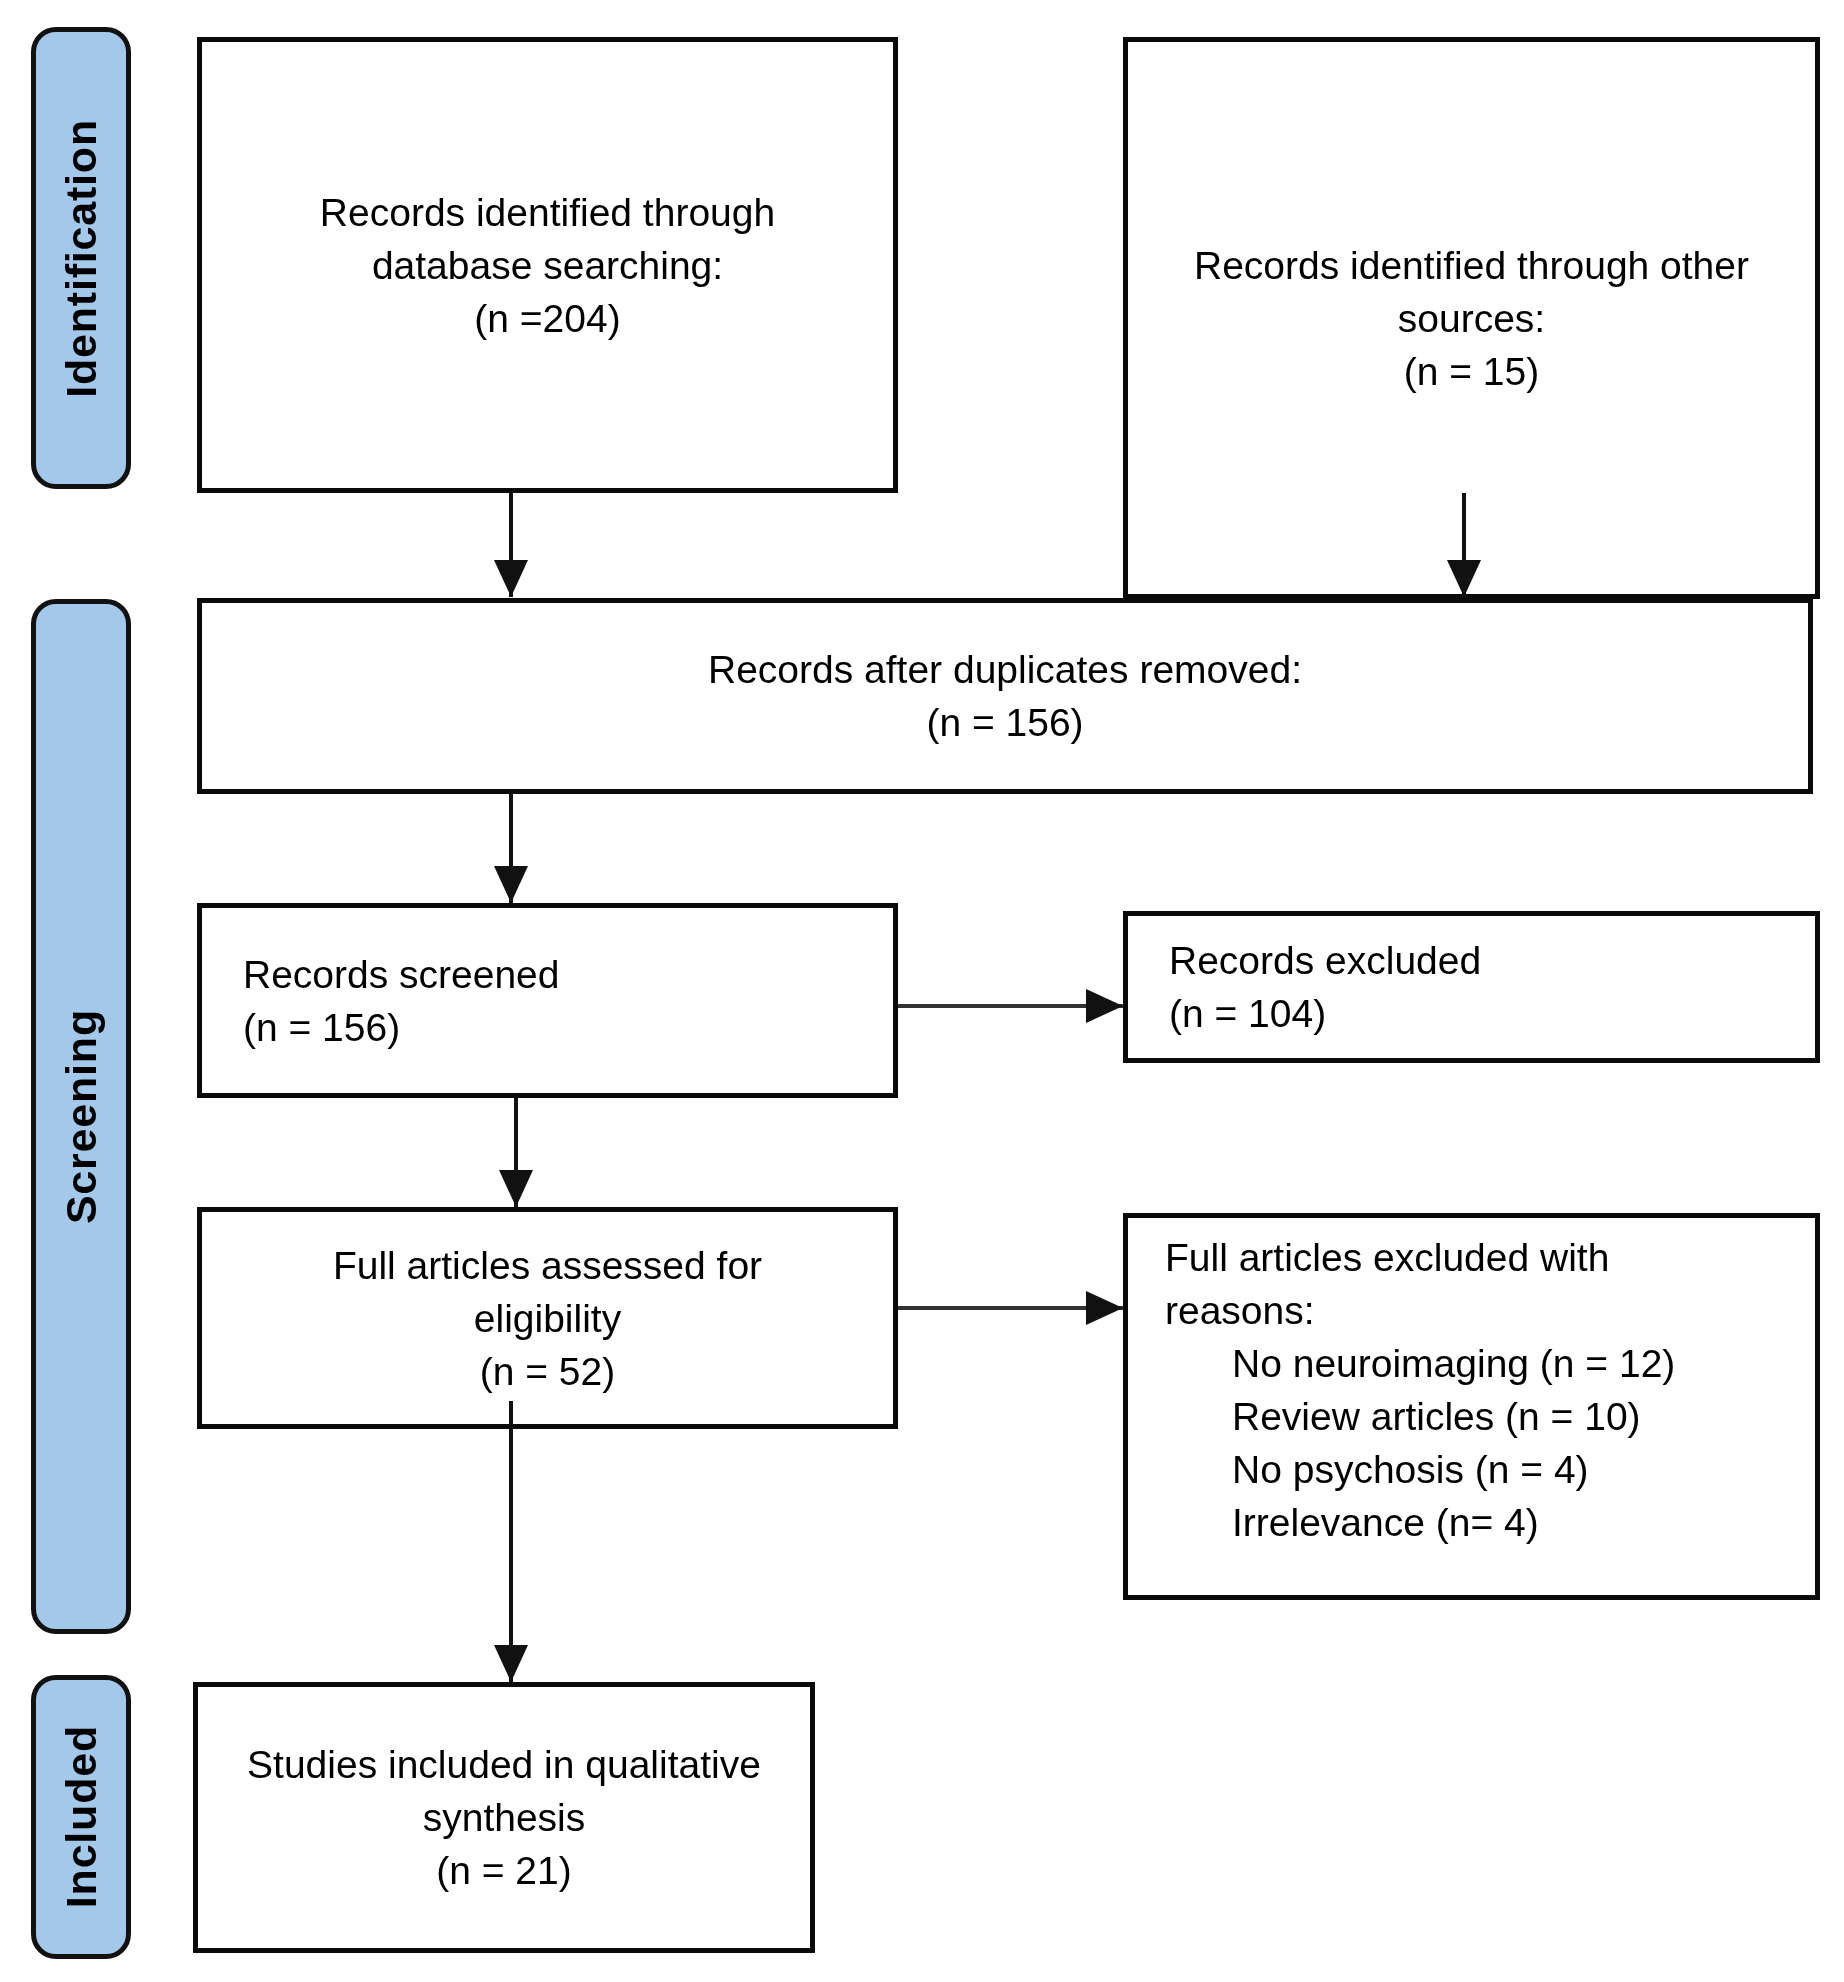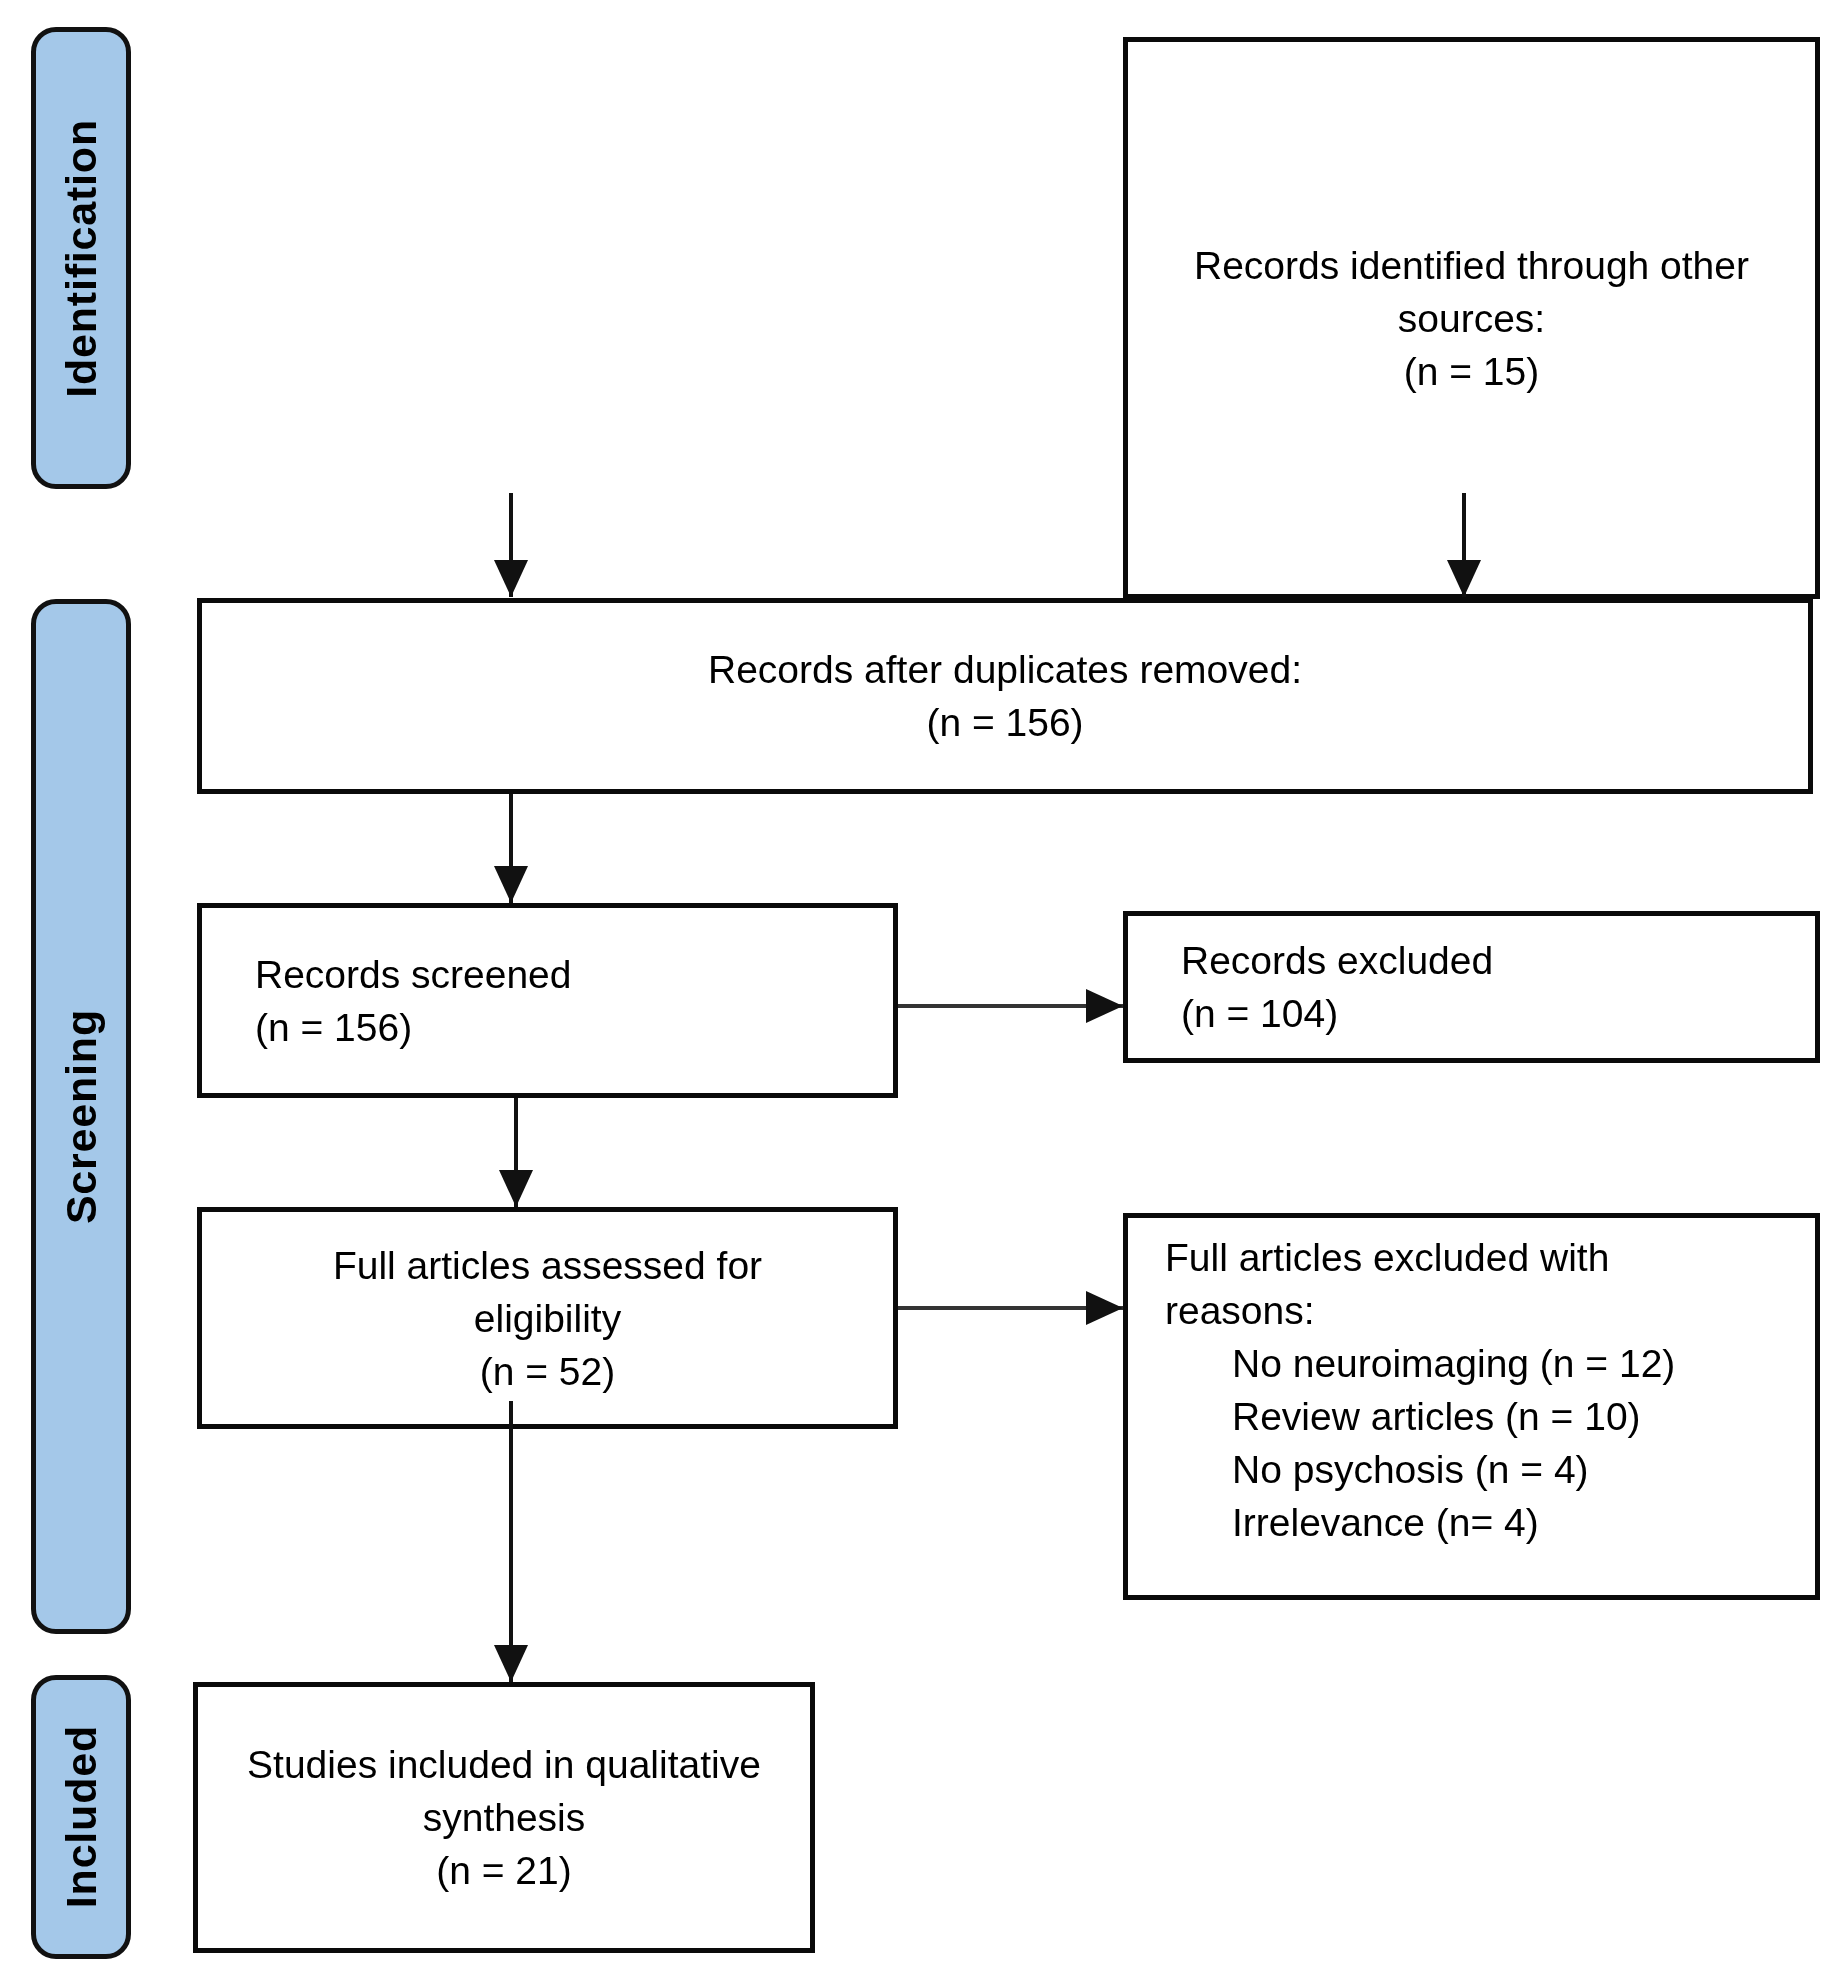--- a/index.html
+++ b/index.html
@@ -47,21 +47,21 @@
     background: #ffffff;
     border: 5px solid #0a0a0a;
     box-sizing: border-box;
     font-size: 39px;
     line-height: 53px;
     display: flex;
   }
   .fbox .txt { white-space: pre-line; }
   .center-box { align-items: center; justify-content: center; text-align: center; }
   .left-box   { align-items: center; justify-content: flex-start; text-align: left; }
-  .left-box .txt { padding-left: 53px; }
+  .left-box .txt { padding-left: 41px; }
 
   .box-a { left: 197px;  top: 37px;   width: 701px;  height: 456px; }
   .box-b { left: 1123px; top: 37px;   width: 697px;  height: 562px; }
   .box-c { left: 197px;  top: 598px;  width: 1616px; height: 196px; }
   .box-d { left: 197px;  top: 903px; width: 701px;  height: 195px; }
   .box-e { left: 1123px; top: 911px; width: 697px;  height: 152px; }
   .box-f { left: 197px;  top: 1207px; width: 701px;  height: 222px; }
   .box-g { left: 1123px; top: 1213px; width: 697px;  height: 387px;
            display: block; }
   .box-h { left: 193px;  top: 1682px; width: 622px;  height: 271px; }
@@ -112,20 +112,25 @@
   <div class="pill pill-identification">
     <span>Identification</span>
   </div>
   <div class="pill pill-screening">
     <span>Screening</span>
   </div>
   <div class="pill pill-included">
     <span>Included</span>
   </div>
 
+  <div class="fbox center-box box-a">
+    <div class="txt">Records identified through
+database searching:
+(n =204)</div>
+  </div>
   <div class="fbox center-box box-b">
     <div class="txt">Records identified through other
 sources:
 (n = 15)</div>
   </div>
 
   <div class="fbox center-box box-c">
     <div class="txt">Records after duplicates removed:
 (n = 156)</div>
   </div>

